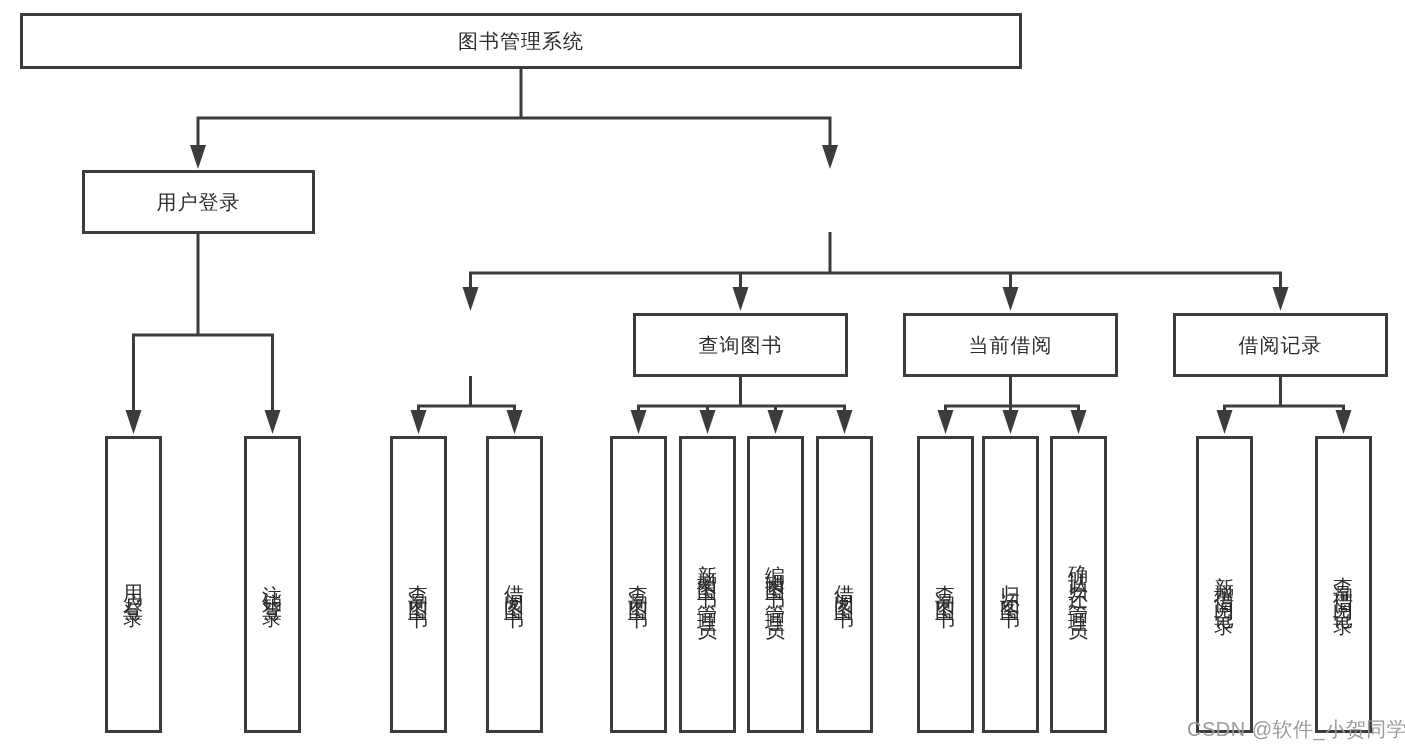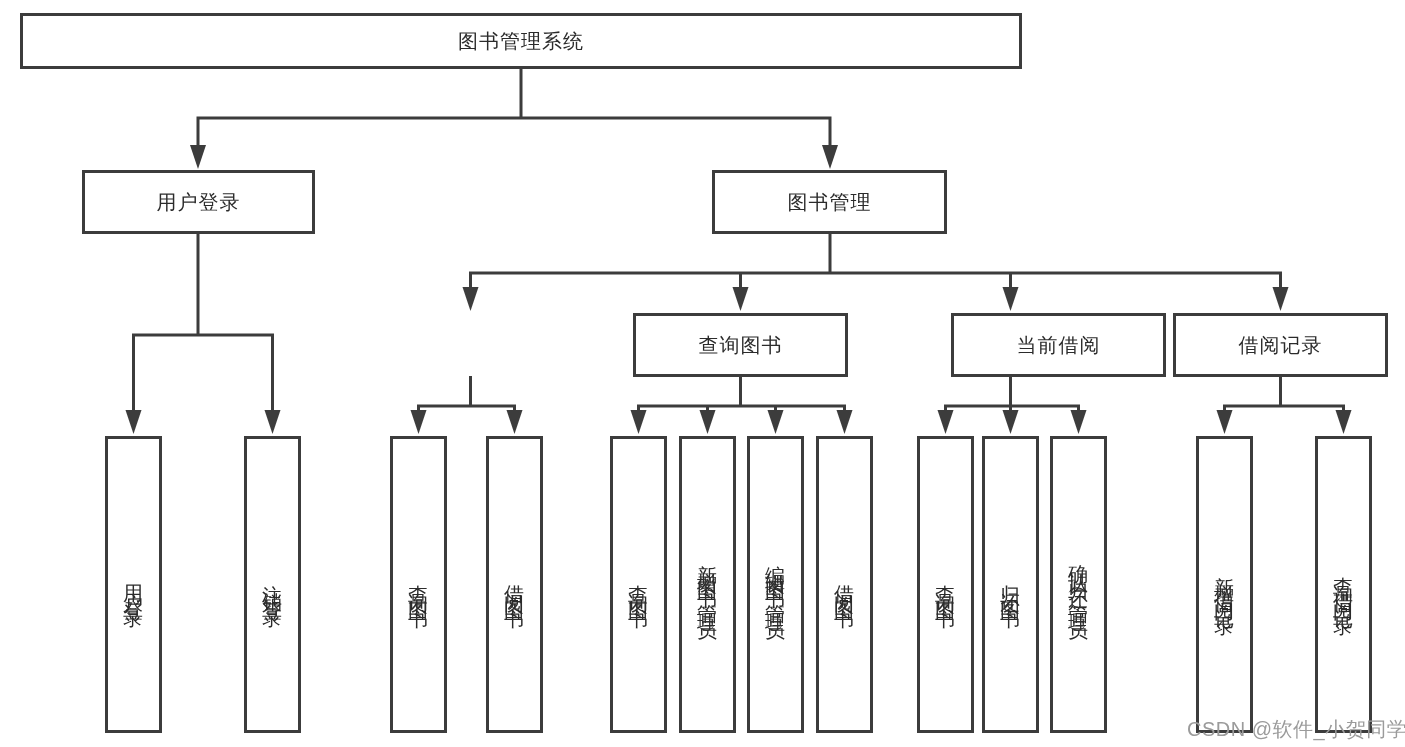--- a/index.html
+++ b/index.html
@@ -39,21 +39,21 @@
     white-space:nowrap;
   }
   
   #n-root{left:20px;top:13px;width:1002px;height:56px;}
   
   #n-login{left:82px;top:170px;width:233px;height:64px;}
   #n-mgmt{left:712px;top:170px;width:235px;height:64px;}
   
   #n-rec{left:363px;top:313px;width:215px;height:64px;}
   #n-bb{left:633px;top:313px;width:215px;height:64px;}
-  #n-cb{left:903px;top:313px;width:215px;height:64px;margin-left:48px;}
+  #n-cb{left:903px;top:313px;width:215px;height:64px;}
   #n-br{left:1173px;top:313px;width:215px;height:64px;}
   
   #l-login{left:105px;}
   #l-logout{left:244px;}
   #l-rec-q{left:390px;}
   #l-rec-b{left:486px;}
   #l-bb-q{left:610px;}
   #l-bb-add{left:679px;}
   #l-bb-edit{left:747px;}
   #l-bb-b{left:816px;}
@@ -123,23 +123,20 @@
     </g>
   </svg>
 
   <div class="node hnode" id="n-root">
     <span>图书管理系统</span>
   </div>
 
   <div class="node hnode" id="n-login">
     <span>用户登录</span>
   </div>
-  <div class="node hnode" id="n-mgmt">
-    <span>图书管理</span>
-  </div>
 
   <div class="node hnode" id="n-bb">
     <span>查询图书</span>
   </div>
   <div class="node hnode" id="n-cb">
     <span>当前借阅</span>
   </div>
   <div class="node hnode" id="n-br">
     <span>借阅记录</span>
   </div>

